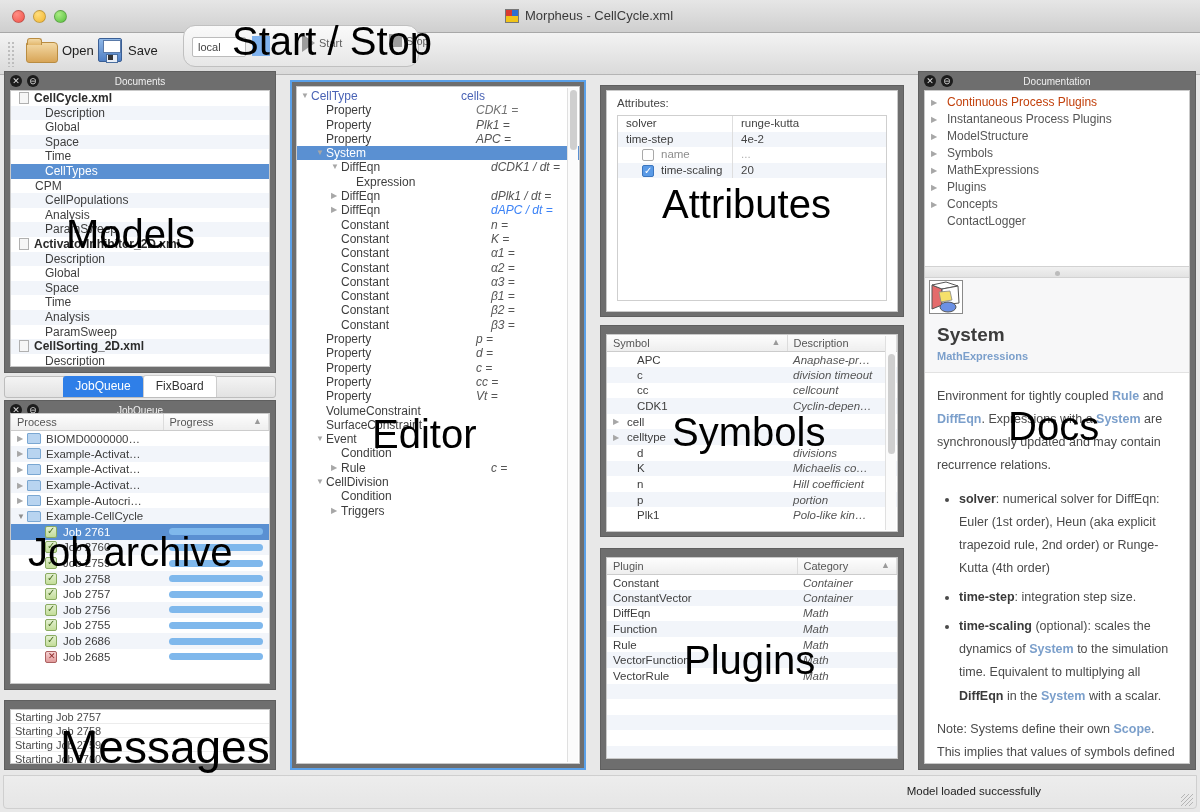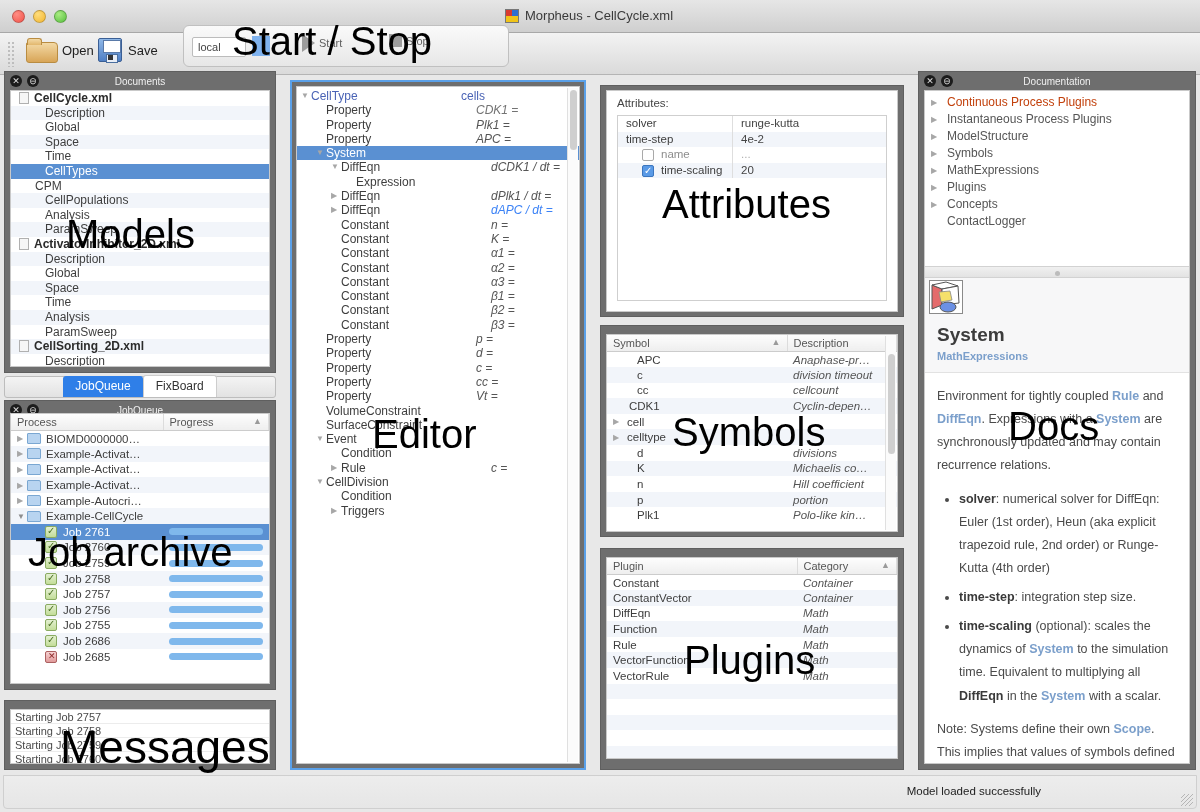--- a/index.html
+++ b/index.html
@@ -67,23 +67,23 @@
     background: linear-gradient(to bottom,#8fb8e8,#4f7fc4);
     border: 1px solid #3b5f95; border-radius: 2px; }
   .disk-icon:before { content:""; position:absolute; left:4px; top:1px; width:16px; height:11px;
     background:#fff; border:1px solid #5a7aa8; }
   .disk-icon:after { content:""; position:absolute; left:7px; top:15px; width:10px; height:7px;
     background:#e9eef6; border:1px solid #4b6f9f; }
   .disk-icon .sq { position:absolute; left:9px; top:16px; width:5px; height:5px; background:#333; z-index:2;}
 
   
   .runbar {
-    position: absolute; left: 183px; top: 25px; width: 326px; height: 42px;
+    position: absolute; left: 183px; top: 25px; width: 236px; height: 42px;
     background: linear-gradient(to bottom,#fafafa,#e7e7e7);
-    border: 1px solid #c0c0c0; border-radius: 6px;
+    border: 1px solid #c0c0c0; border-radius: 12px;
   }
   .localbox {
     position: absolute; left: 8px; top: 11px; width: 54px; height: 20px;
     background: #fff; border: 1px solid #bcbcbc; border-radius: 2px;
     font-size: 11px; color: #444; padding: 3px 5px;
   }
   .runbtn { position: absolute; top: 8px; display:flex; align-items:center; gap:4px;
     font-size: 11px; color: #5e5e5e; }
   .tri-play { width: 0; height: 0; border-left: 13px solid #9d9d9d;
     border-top: 9px solid transparent; border-bottom: 9px solid transparent; }
@@ -779,21 +779,21 @@
                   <span class="twisty"></span>
                   <span style="margin-left: 14px;">cc</span>
                 </span>
               </td>
               <td style="font-style: italic; color: rgb(85, 85, 85);">cellcount</td>
             </tr>
             <tr class="alt">
               <td>
                 <span style="display: flex; align-items: center;">
                   <span class="twisty"></span>
-                  <span style="margin-left: 6px;">CDK1</span>
+                  <span style="margin-left: 14px;">CDK1</span>
                 </span>
               </td>
               <td style="font-style: italic; color: rgb(85, 85, 85);">Cyclin-depen…</td>
             </tr>
             <tr class="">
               <td>
                 <span style="display: flex; align-items: center;">
                   <span class="twisty">▶</span>
                   <span style="margin-left: 4px;">cell</span>
                 </span>

